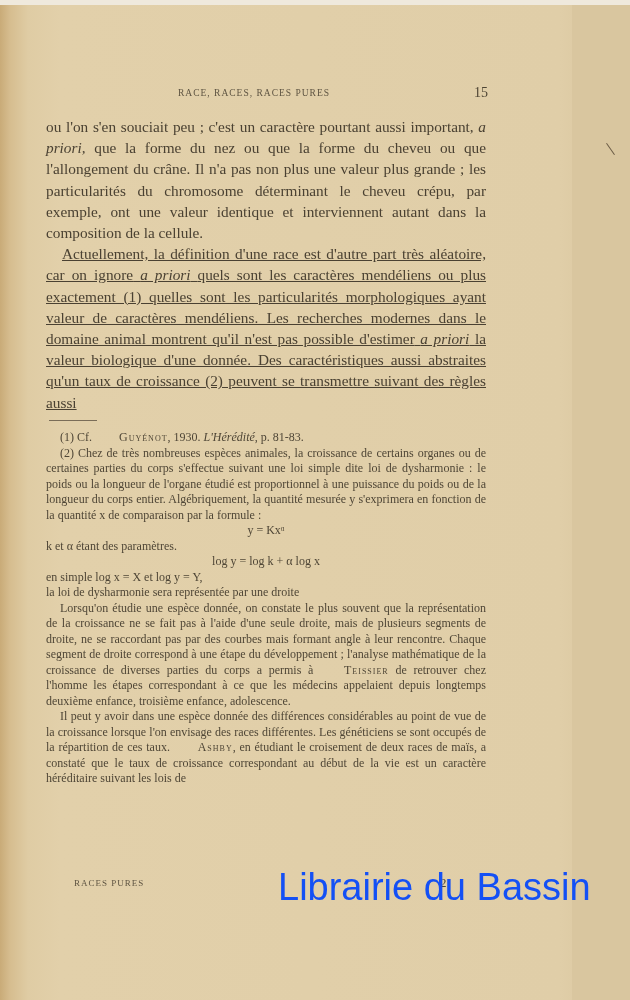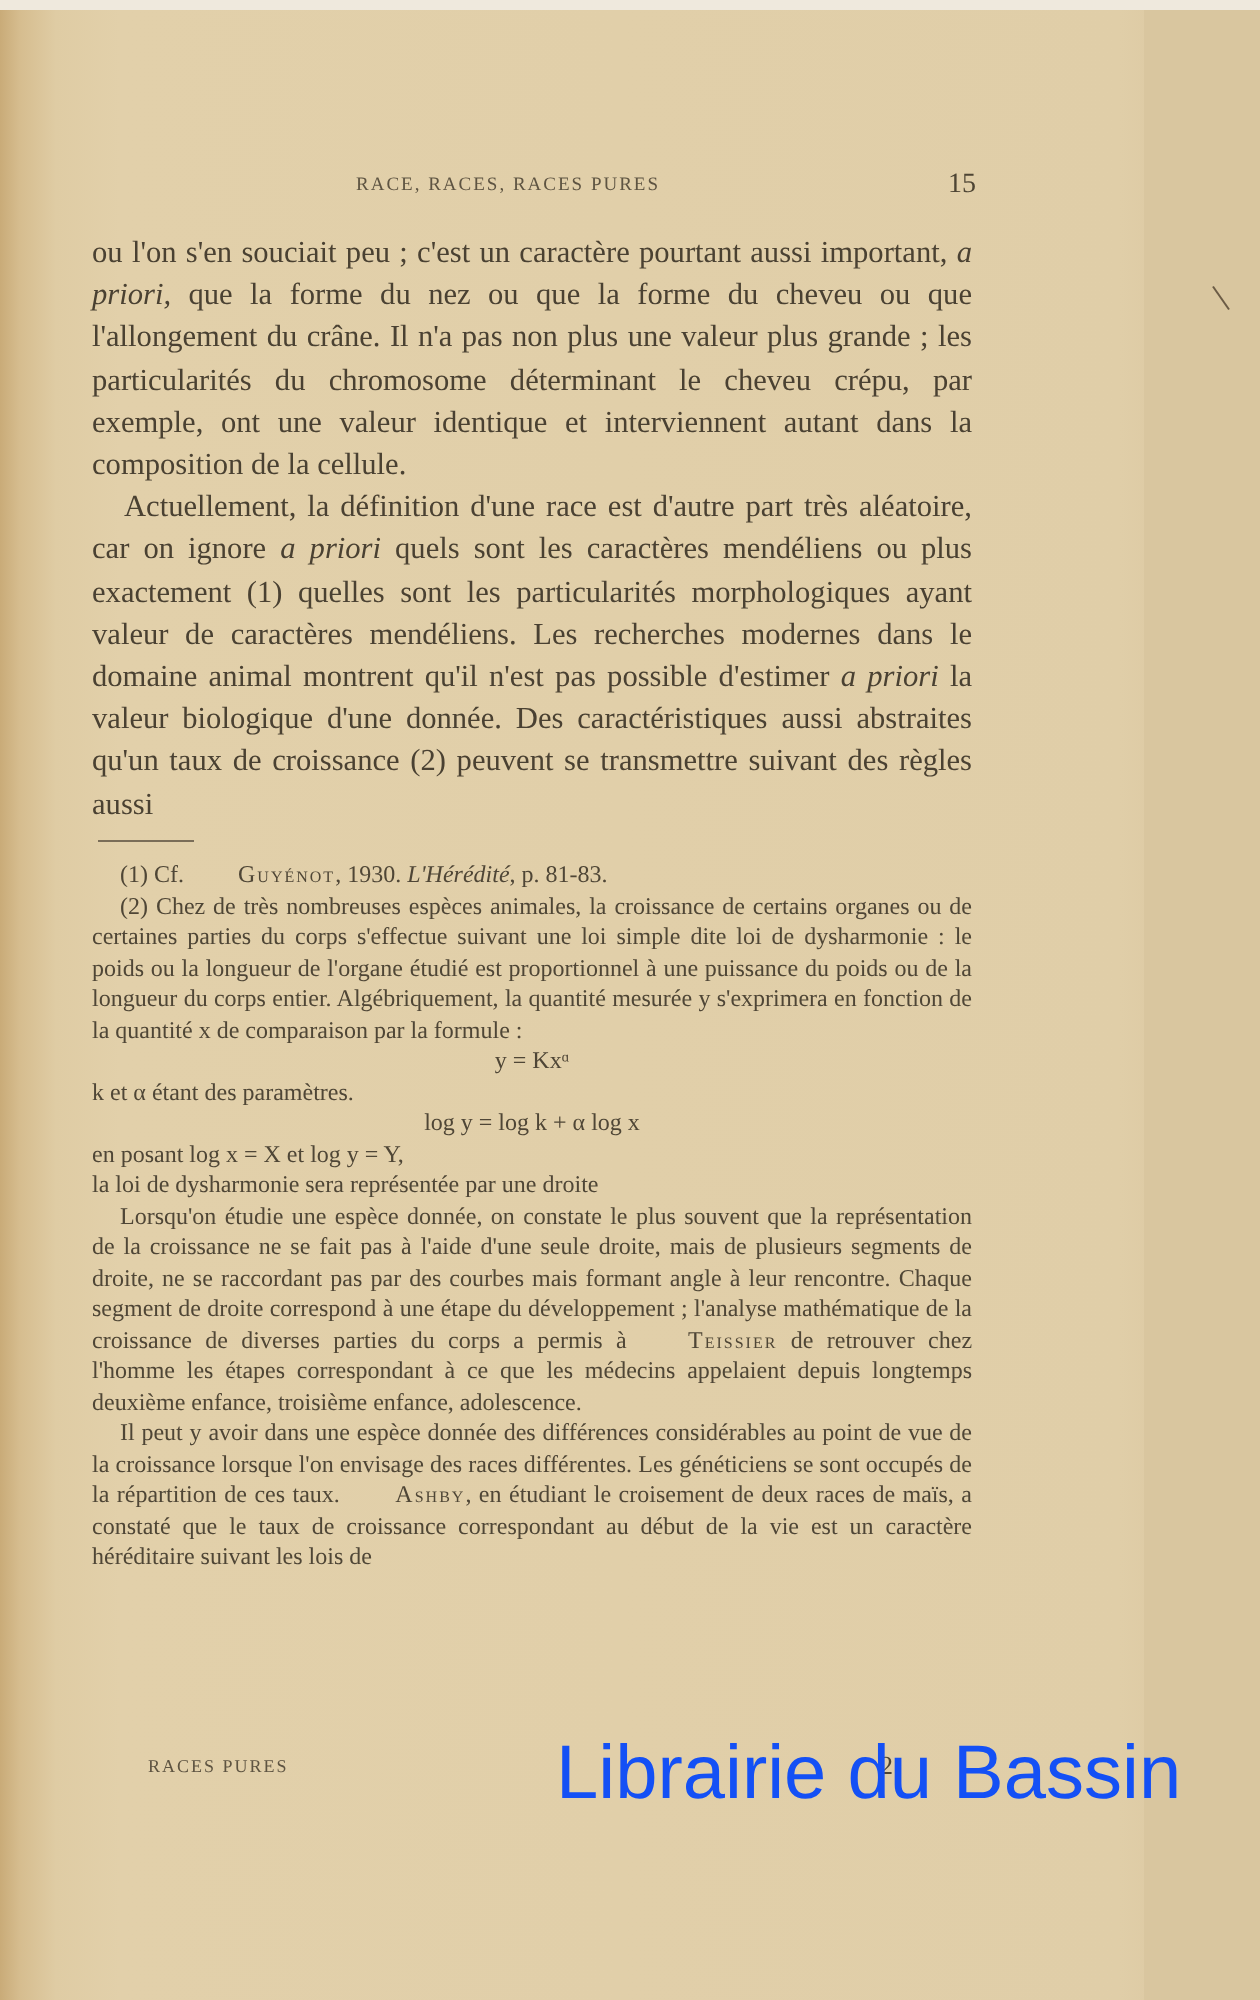--- a/index.html
+++ b/index.html
@@ -20,21 +20,21 @@
     font-family:"Liberation Serif", serif;
   }
   .header .pnum { position:absolute; right:0; top:-3px; font-size:14px; letter-spacing:0; color:#4e4534;text-align:center; }
   .mark { position:absolute; left:610px; top:142px; width:1px; height:14px; background:#6b5b45; transform:rotate(-35deg); }
   .body-text {
     position:absolute; left:46px; top:116px; width:440px;
     font-family:"Liberation Serif", serif; font-size:15.3px; line-height:21.2px;
     color:#4a4132; text-align:justify;
   }
   .body-text p { margin:0; }
-  .body-text p.indent { text-indent:16px; }
+  .body-text p.indent { text-indent:16px;text-decoration:underline; }
   .body-text i { font-style:italic; }
   .rule { position:absolute; left:49px; top:420px; width:48px; height:1px; background:#7a6d58; }
   .notes {
     position:absolute; left:46px; top:430px; width:440px;
     font-family:"Liberation Serif", serif; font-size:12px; line-height:15.5px;
     color:#4f4636; text-align:justify;
   }
   .notes p { margin:0; }
   .notes p.indent { text-indent:14px; }
   .notes .formula { text-align:center; margin:0; }
@@ -70,21 +70,21 @@
   </div>
 
   <div class="rule"></div>
 
   <div class="notes">
     <p class="indent"><span>(1) Cf.</span> <span class="sc">Guyénot</span><span>, 1930.</span> <i>L'Hérédité</i><span>, p. 81-83.</span></p>
     <p class="indent">(2) Chez de très nombreuses espèces animales, la croissance de certains organes ou de certaines parties du corps s'effectue suivant une loi simple dite loi de dysharmonie : le poids ou la longueur de l'organe étudié est proportionnel à une puissance du poids ou de la longueur du corps entier. Algébriquement, la quantité mesurée y s'exprimera en fonction de la quantité x de comparaison par la formule :</p>
     <p class="formula">y = Kxᵅ</p>
     <p>k et α étant des paramètres.</p>
     <p class="formula">log y =  log k + α log x</p>
-    <p>en posant log x = X et log y = Y,</p>
+    <p>en simple log x = X et log y = Y,</p>
     <p>la loi de dysharmonie sera représentée par une droite</p>
     <p class="indent"><span>Lorsqu'on étudie une espèce donnée, on constate le plus souvent que la représentation de la croissance ne se fait pas à l'aide d'une seule droite, mais de plusieurs segments de droite, ne se raccordant pas par des courbes mais formant angle à leur rencontre. Chaque segment de droite correspond à une étape du développement ; l'analyse mathématique de la croissance de diverses parties du corps a permis à</span> <span class="sc">Teissier</span> <span>de retrouver chez l'homme les étapes correspondant à ce que les médecins appelaient depuis longtemps deuxième enfance, troisième enfance, adolescence.</span></p>
     <p class="indent"><span>Il peut y avoir dans une espèce donnée des différences considérables au point de vue de la croissance lorsque l'on envisage des races différentes. Les généticiens se sont occupés de la répartition de ces taux.</span> <span class="sc">Ashby</span><span>, en étudiant le croisement de deux races de maïs, a constaté que le taux de croissance correspondant au début de la vie est un caractère héréditaire suivant les lois de</span></p>
   </div>
 
   <div class="footer-sig">RACES PURES</div>
   <div class="footer-num">2</div>
 
   <div class="watermark">Librairie du Bassin</div>
 </div>

